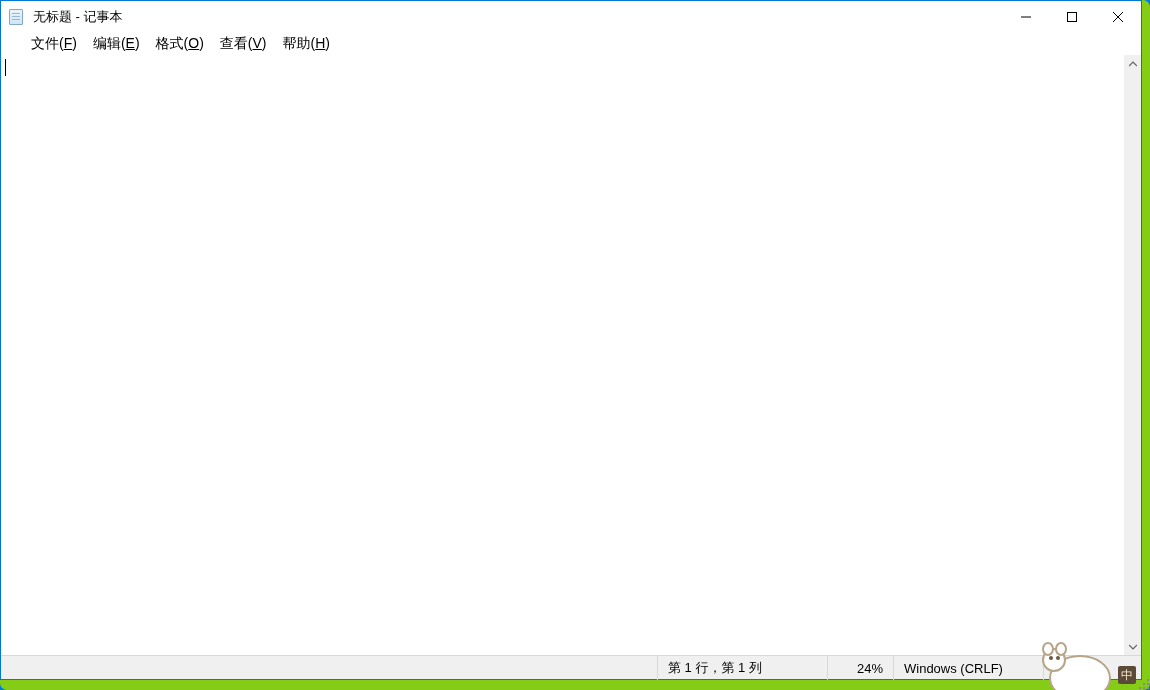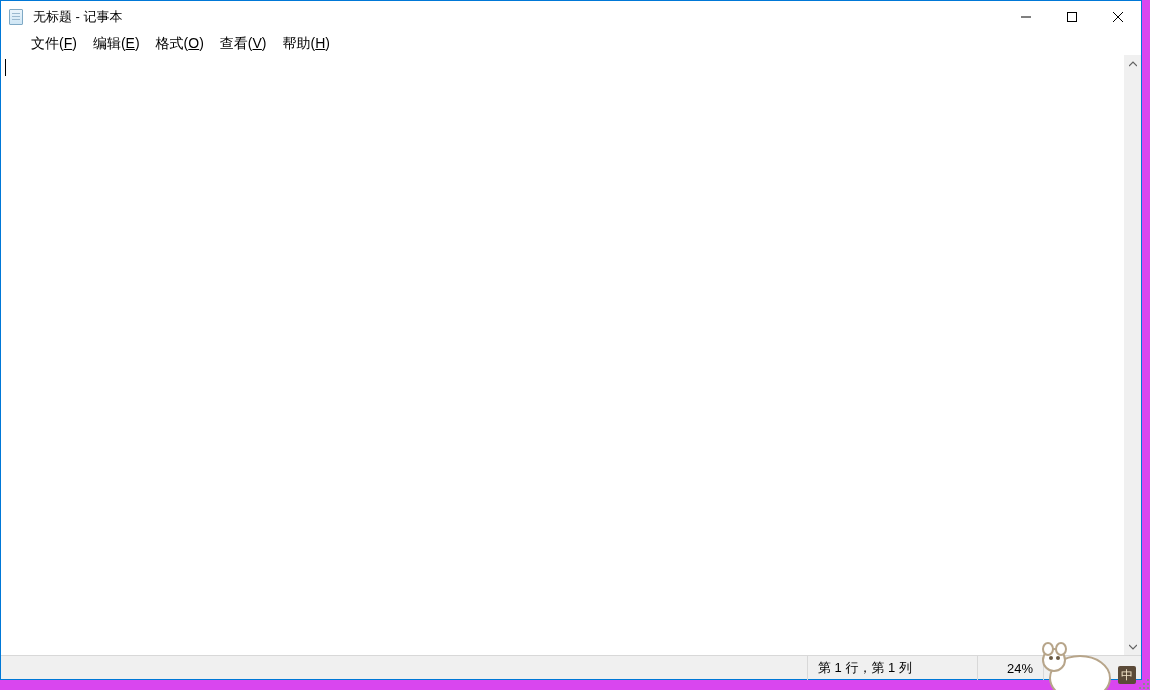--- a/index.html
+++ b/index.html
@@ -6,22 +6,23 @@
   html, body {
     margin: 0; padding: 0;
     width: 1150px; height: 690px;
     font-family: "Microsoft YaHei", "Segoe UI", Tahoma, sans-serif;
     font-size: 14px;
     background: #0078d7;
     overflow: hidden;
   }
   .desktop {
     width: 1150px; height: 690px;
-    background: #d946ef;
+    background: #84cc16;
     position: relative;
+    border-radius: 7px;
   }
   .window {
     position: absolute;
     left: 0; top: 0;
     width: 1142px; height: 680px;
     background: #ffffff;
     border: 1px solid #0078d7;
     display: flex;
     flex-direction: column;
   }
@@ -231,20 +232,21 @@
               <polyline points="0,2 4,6 8,2" fill="none" stroke="currentColor" stroke-width="1.2"></polyline>
             </svg>
         </div>
       </div>
     </div>
 
     <div class="statusbar">
       <div class="pad"></div>
       <div class="status-cell pos">第 1 行，第 1 列</div>
       <div class="status-cell zoom">24%</div>
+      <div class="status-cell eol">Windows (CRLF)</div>
       <div class="status-cell enc">UTF-8</div>
     </div>
 
   </div>
 
   <svg class="mascot" viewBox="0 0 78 60">
     <ellipse cx="42" cy="42" rx="30" ry="22" fill="#ffffff" stroke="#b7a58a" stroke-width="2"></ellipse>
     <ellipse cx="16" cy="24" rx="11" ry="11" fill="#ffffff" stroke="#b7a58a" stroke-width="2"></ellipse>
     <circle cx="13" cy="22" r="2" fill="#6a5a44"></circle>
     <circle cx="20" cy="22" r="2" fill="#6a5a44"></circle>

